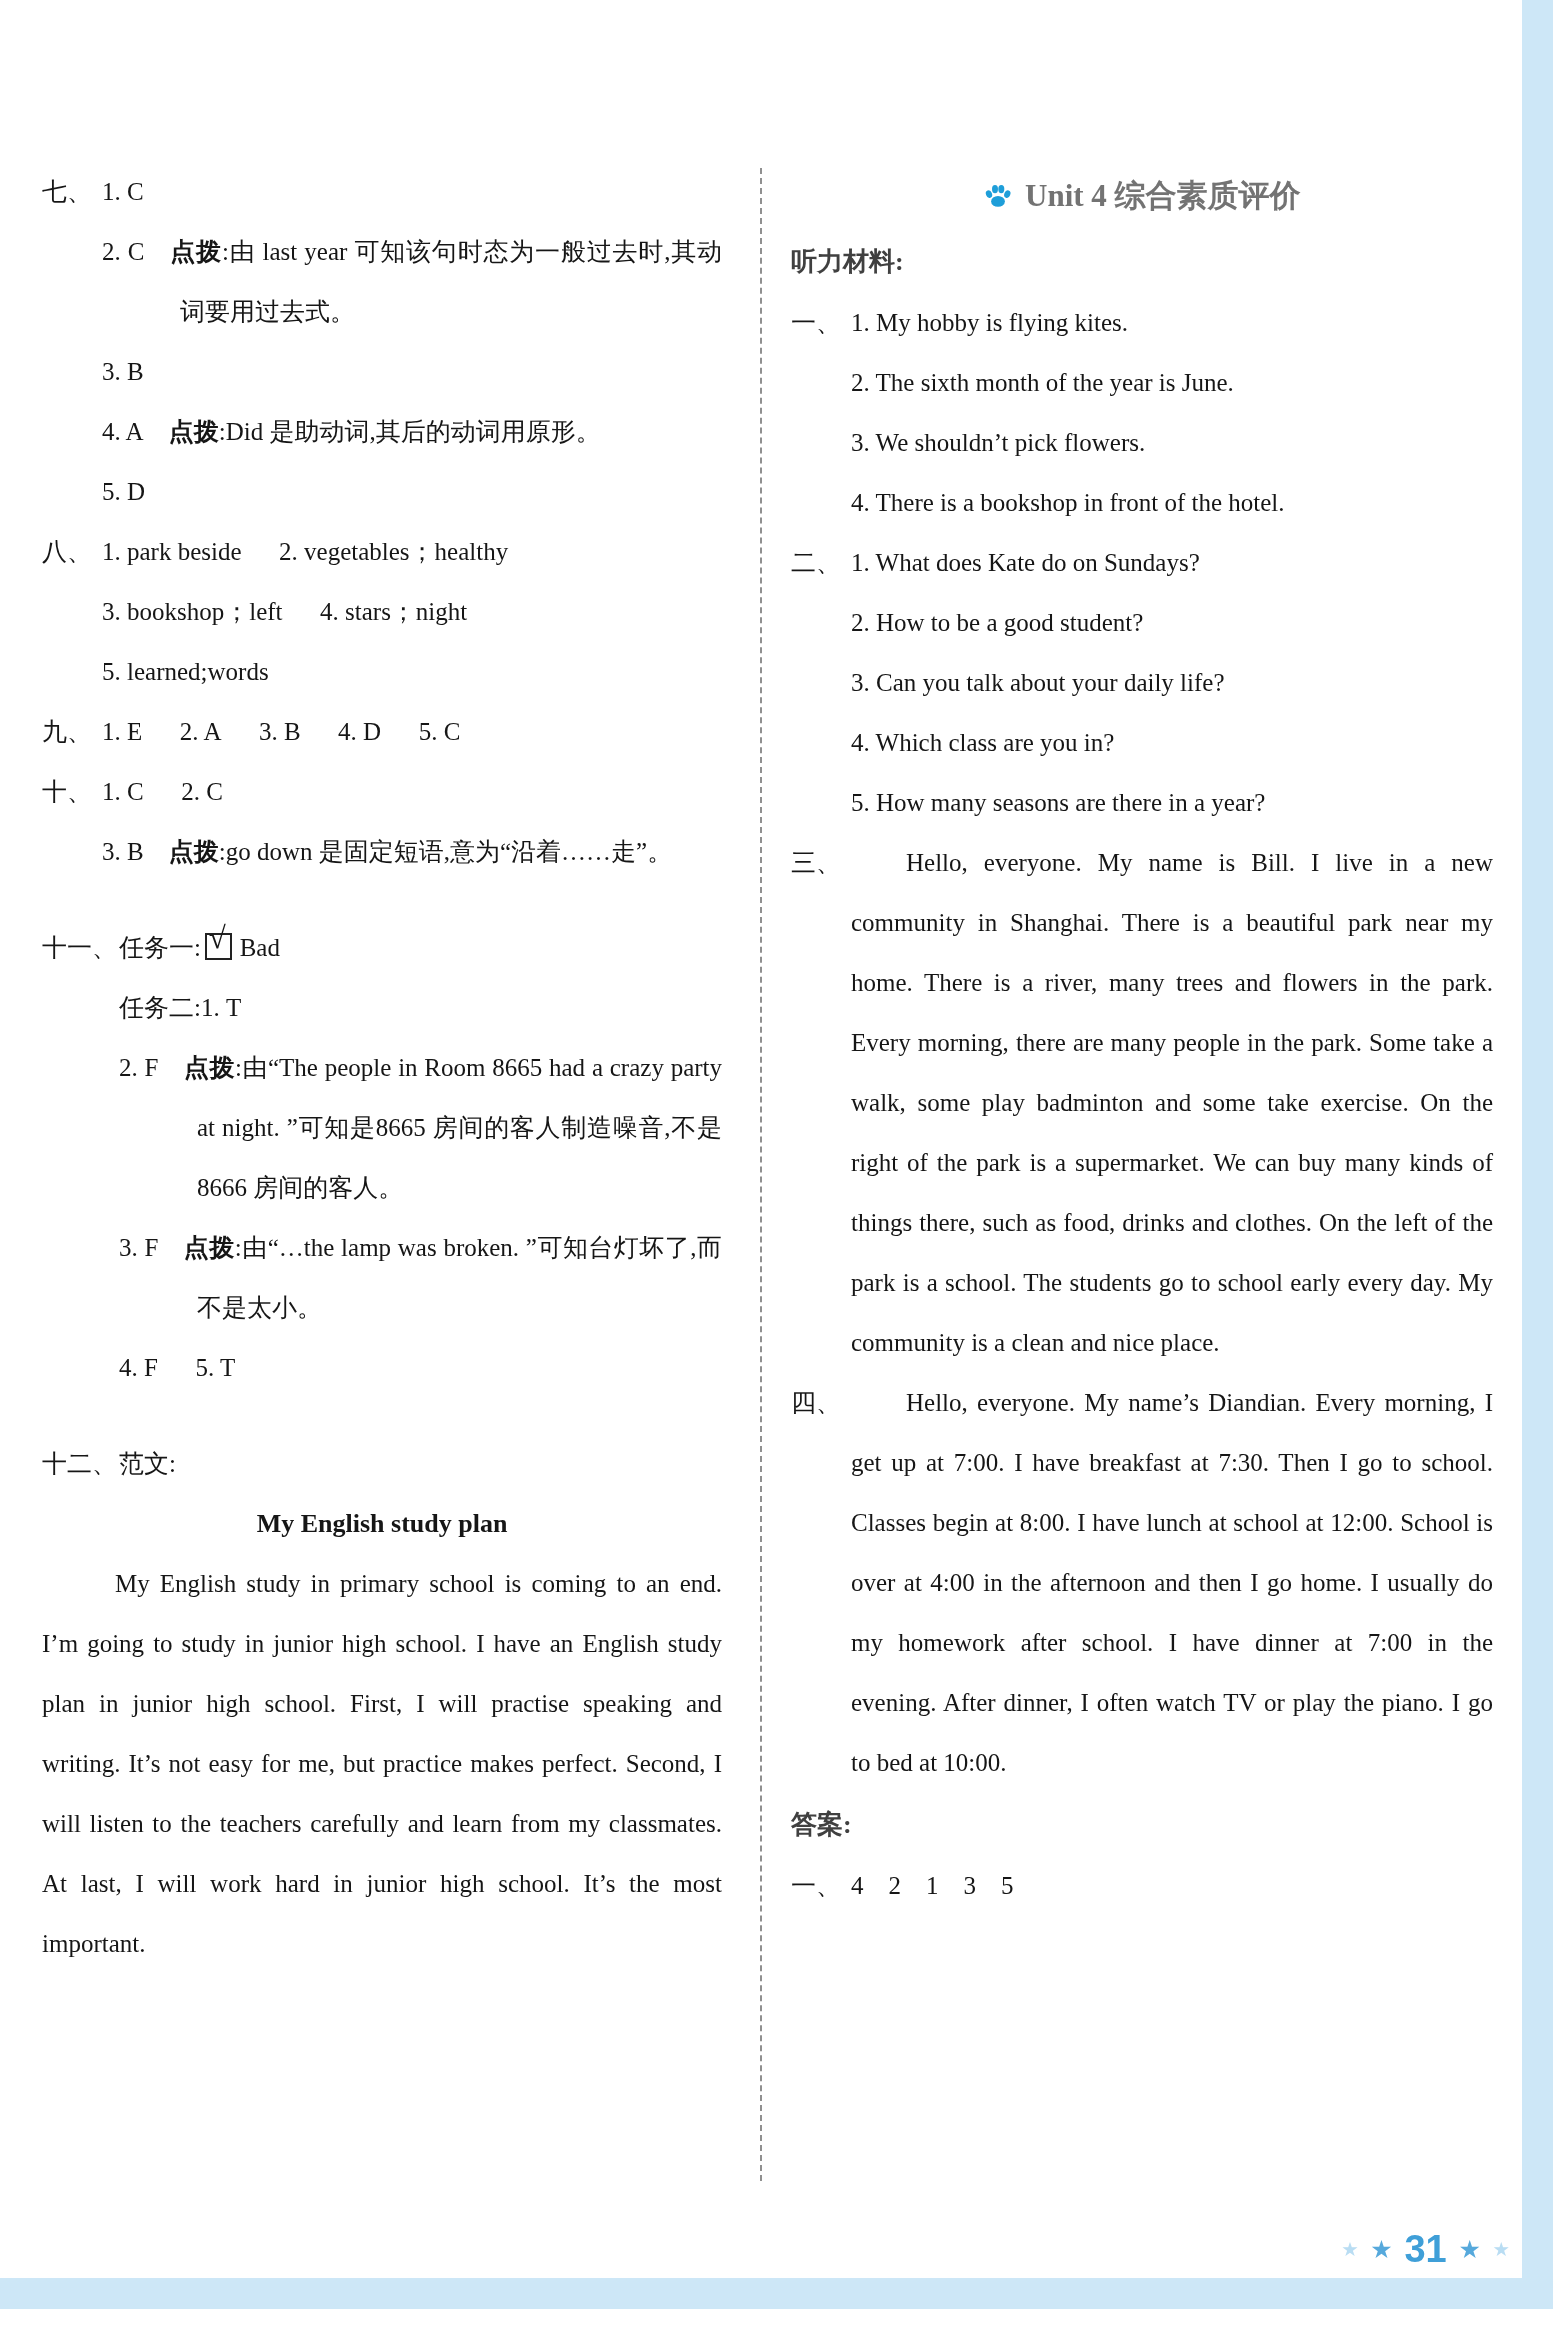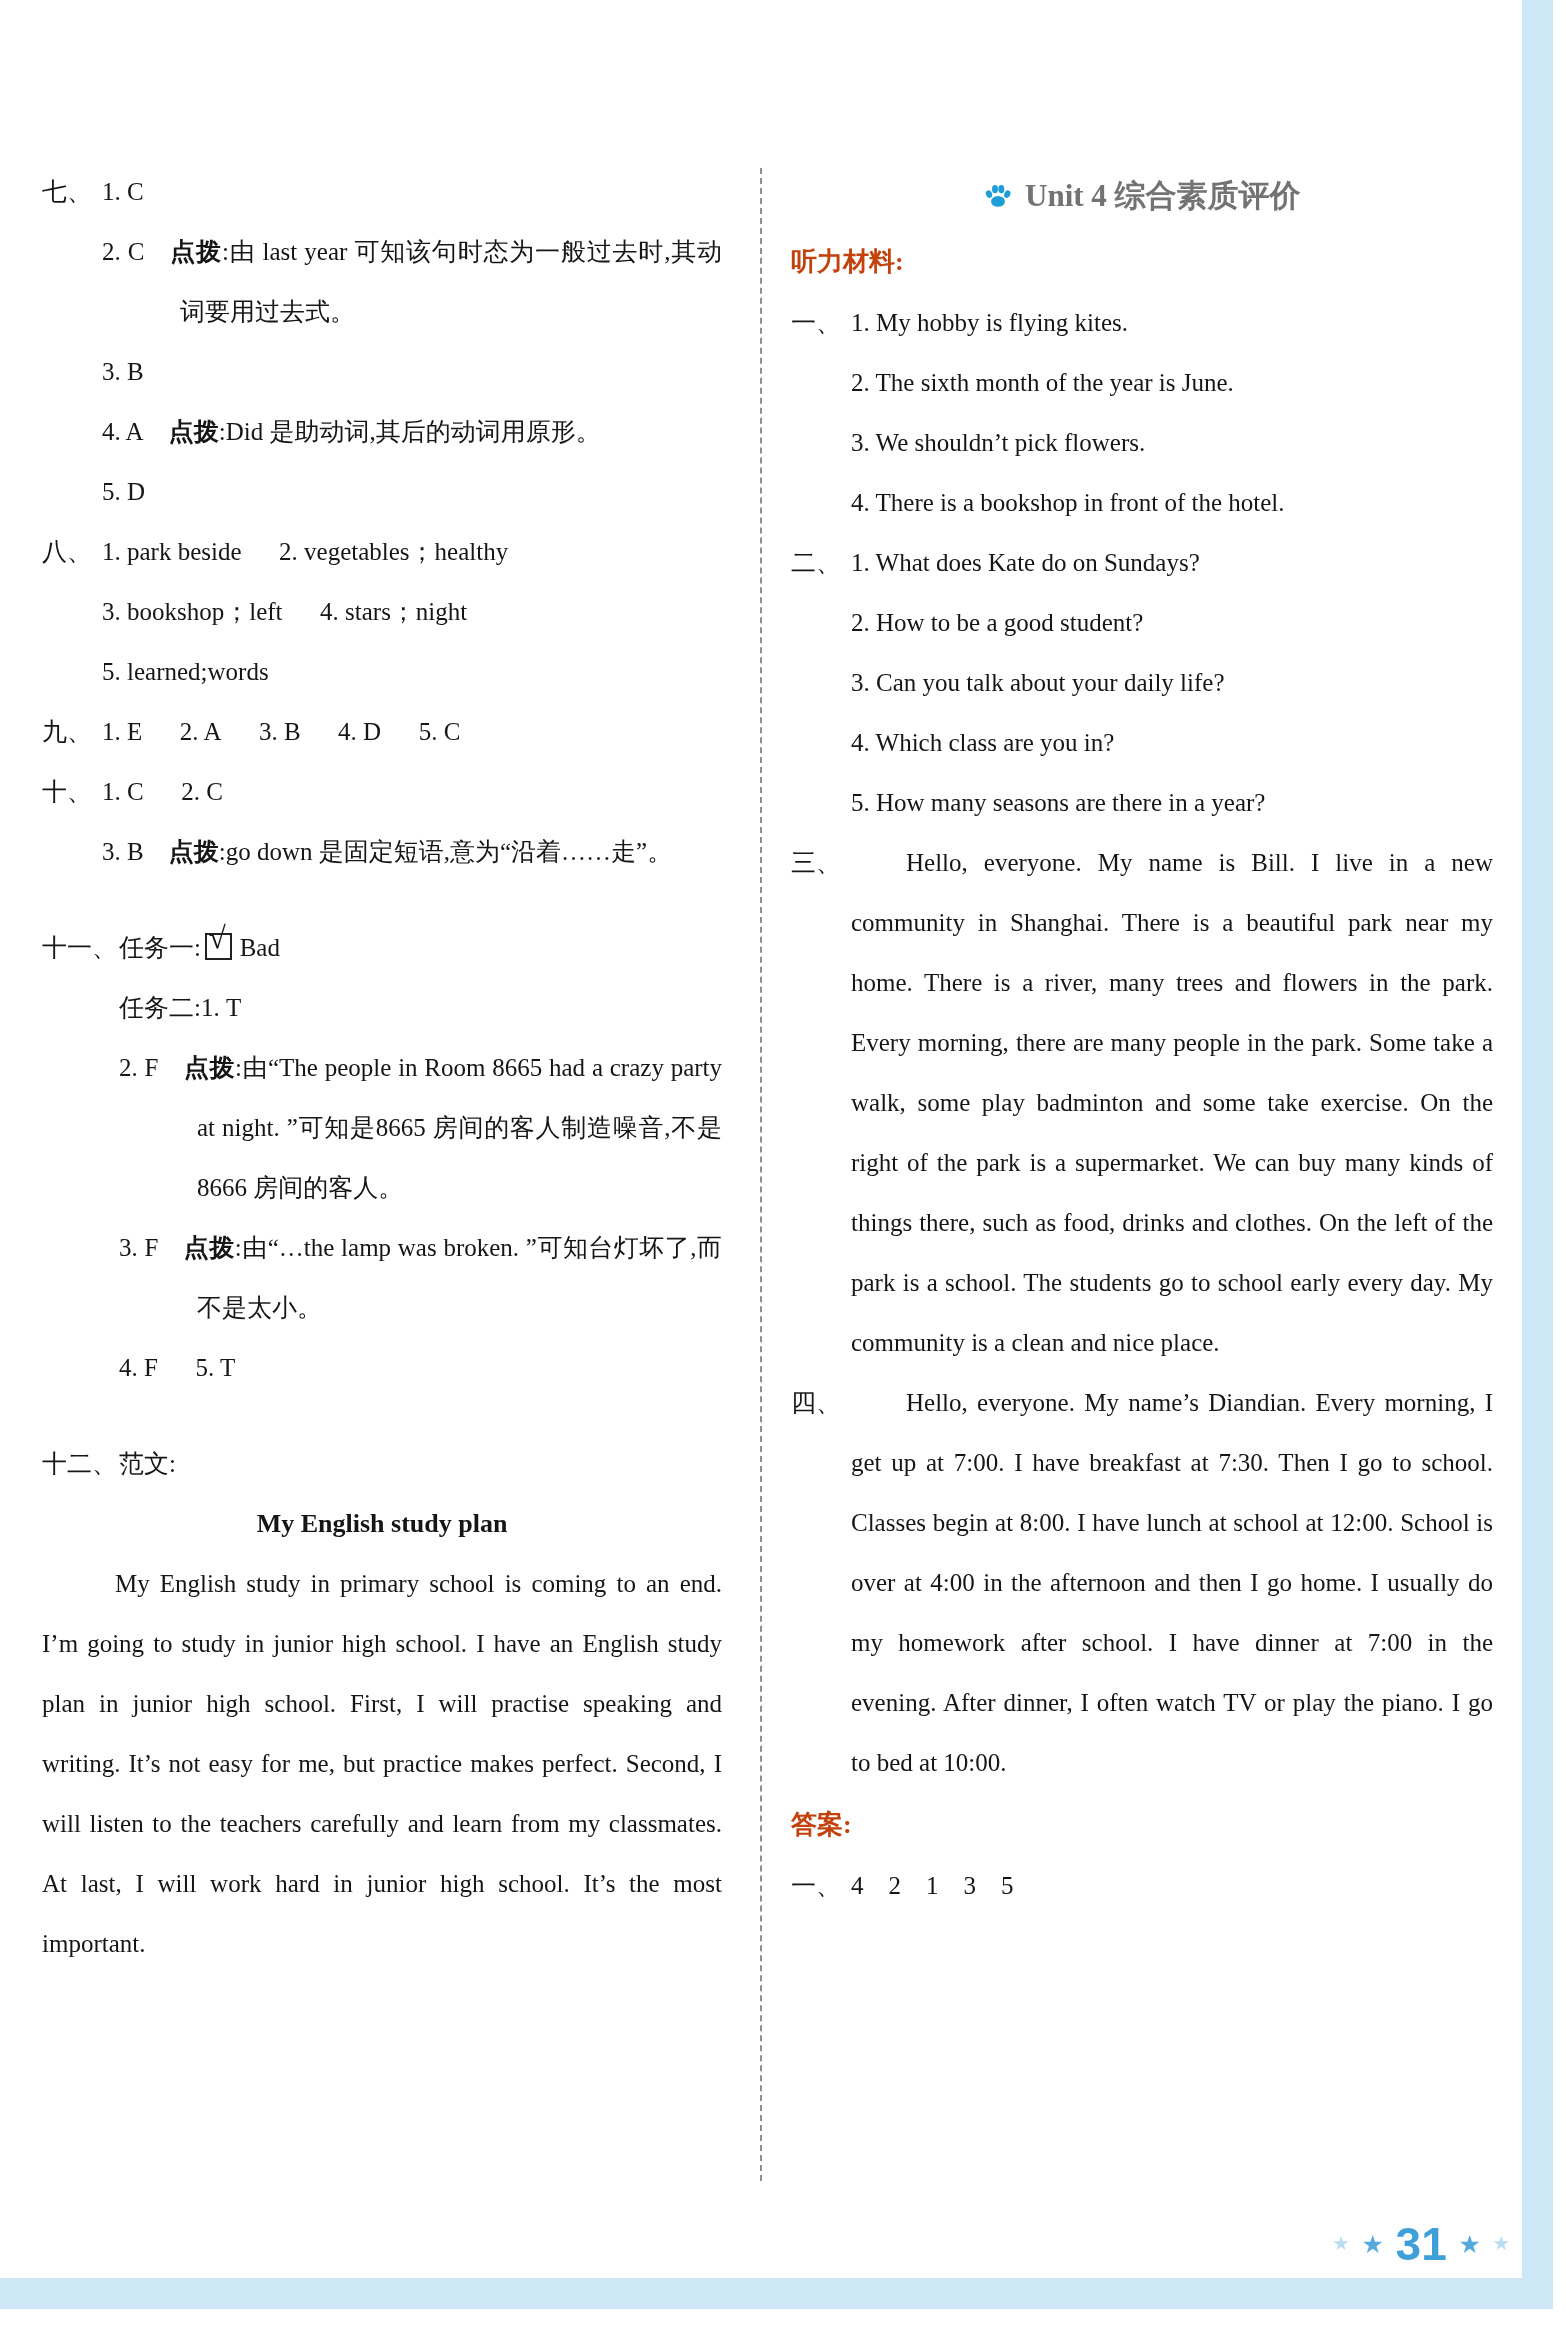--- a/index.html
+++ b/index.html
@@ -29,31 +29,31 @@
   .hang { padding-left:78px; text-indent:-78px; text-align:justify; }
   .b { font-weight:bold; }
 
   .essay-title { line-height:60px; text-align:center; font-weight:bold; font-size:26px; }
   .essay { line-height:60px; text-align:justify; text-indent:73px; }
 
   .unit-title {
     display:flex; align-items:center; justify-content:center; gap:11.7px;
     color:#737373; font-weight:bold; font-size:31px; line-height:68px;
   }
-  .label-orange { color:#c2410c; font-weight:bold; font-size:26px; line-height:63px; }
+  .label-orange { color:#404040; font-weight:bold; font-size:26px; line-height:63px; }
   .par-indent { line-height:60px; text-align:justify; text-indent:55px; }
 
   .checkbox {
     display:inline-block; width:27px; height:27px; border:2px solid #222;
     position:relative; vertical-align:-3.9px; margin:0 7.8px 0 3.9px;
   }
   .checkbox i { position:absolute; left:2px; top:-13px; font-style:normal; font-size:31px; line-height:31px; }
 
   .footer { position:absolute; right:56px; bottom:59px; display:flex; align-items:center; gap:11.7px; }
-  .page-num { color:#3f9fd8; font-weight:bold; font-size:46px; font-family:"Liberation Sans","DejaVu Sans",sans-serif; }
+  .page-num { color:#3f9fd8; font-weight:bold; font-size:38px; font-family:"Liberation Sans","DejaVu Sans",sans-serif; }
   .star { font-family:"DejaVu Sans",sans-serif; line-height:1; }
   .star-d { color:#56a9dc; font-size:25px; }
   .star-l { color:#b9ddf3; font-size:19.5px; }
 
   .paw { width:30px; height:30px; }
   .paw ellipse { fill:#1e9ed9; }
 </style>
 </head>
 <body>
 

